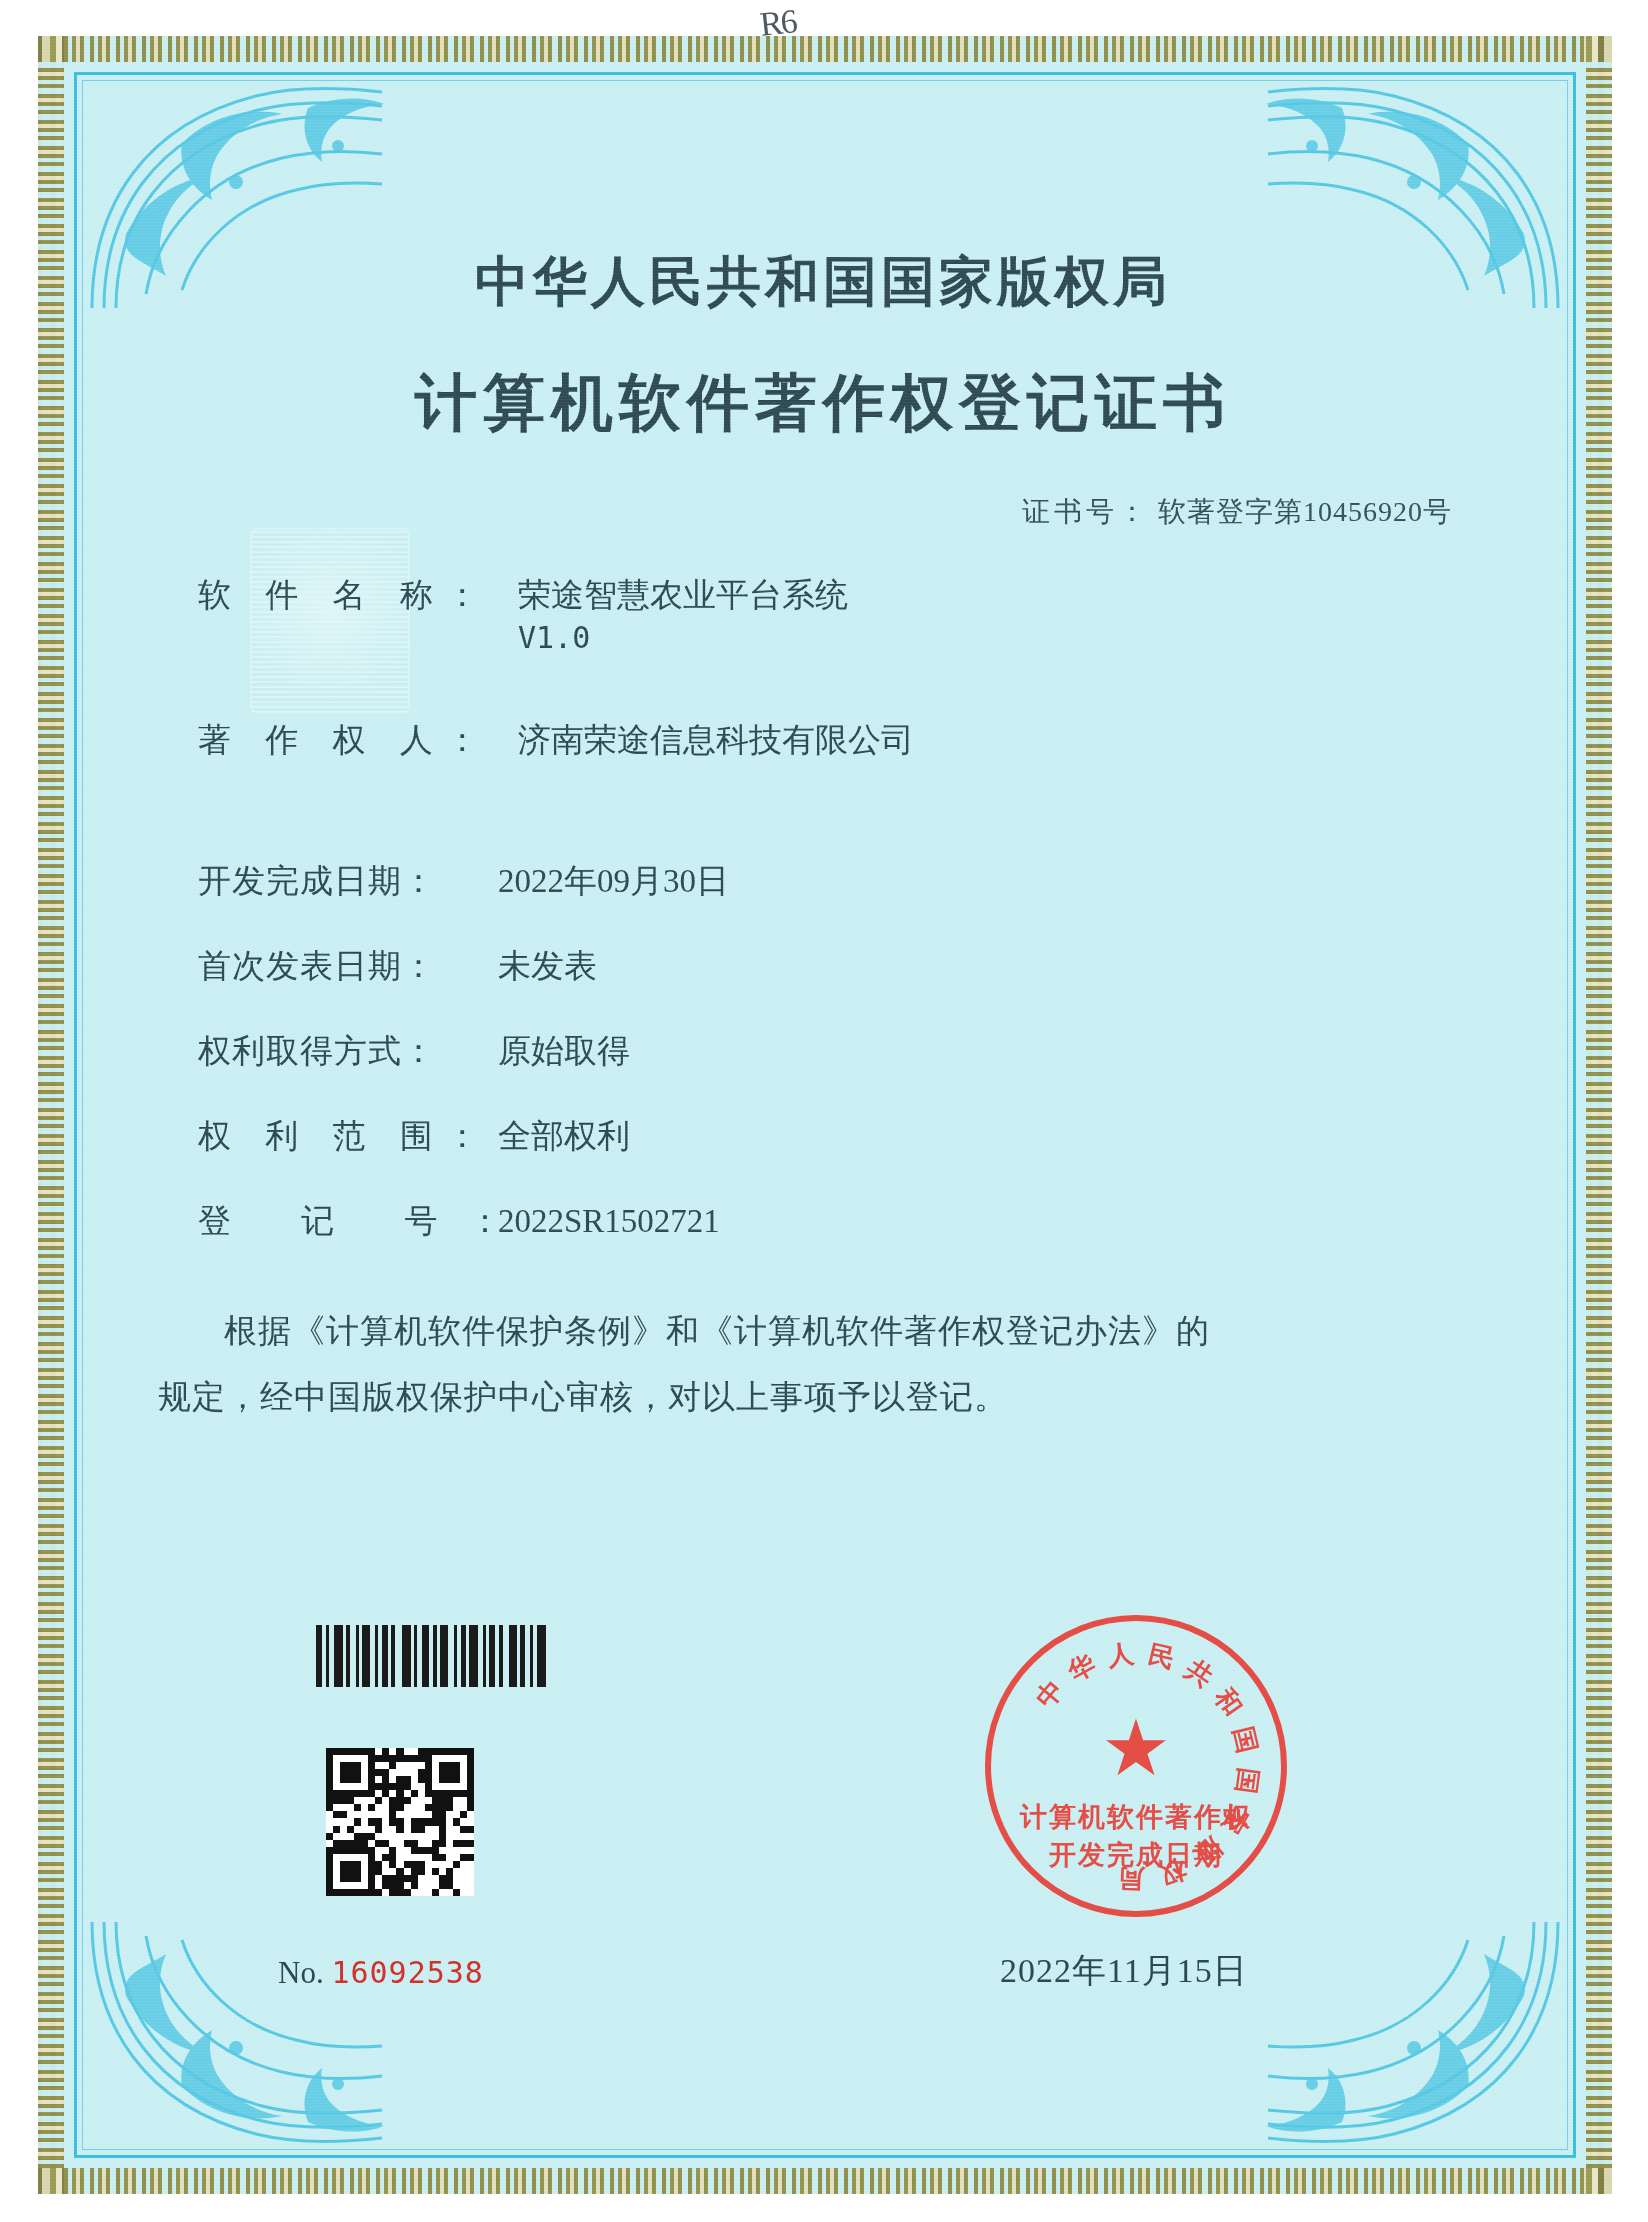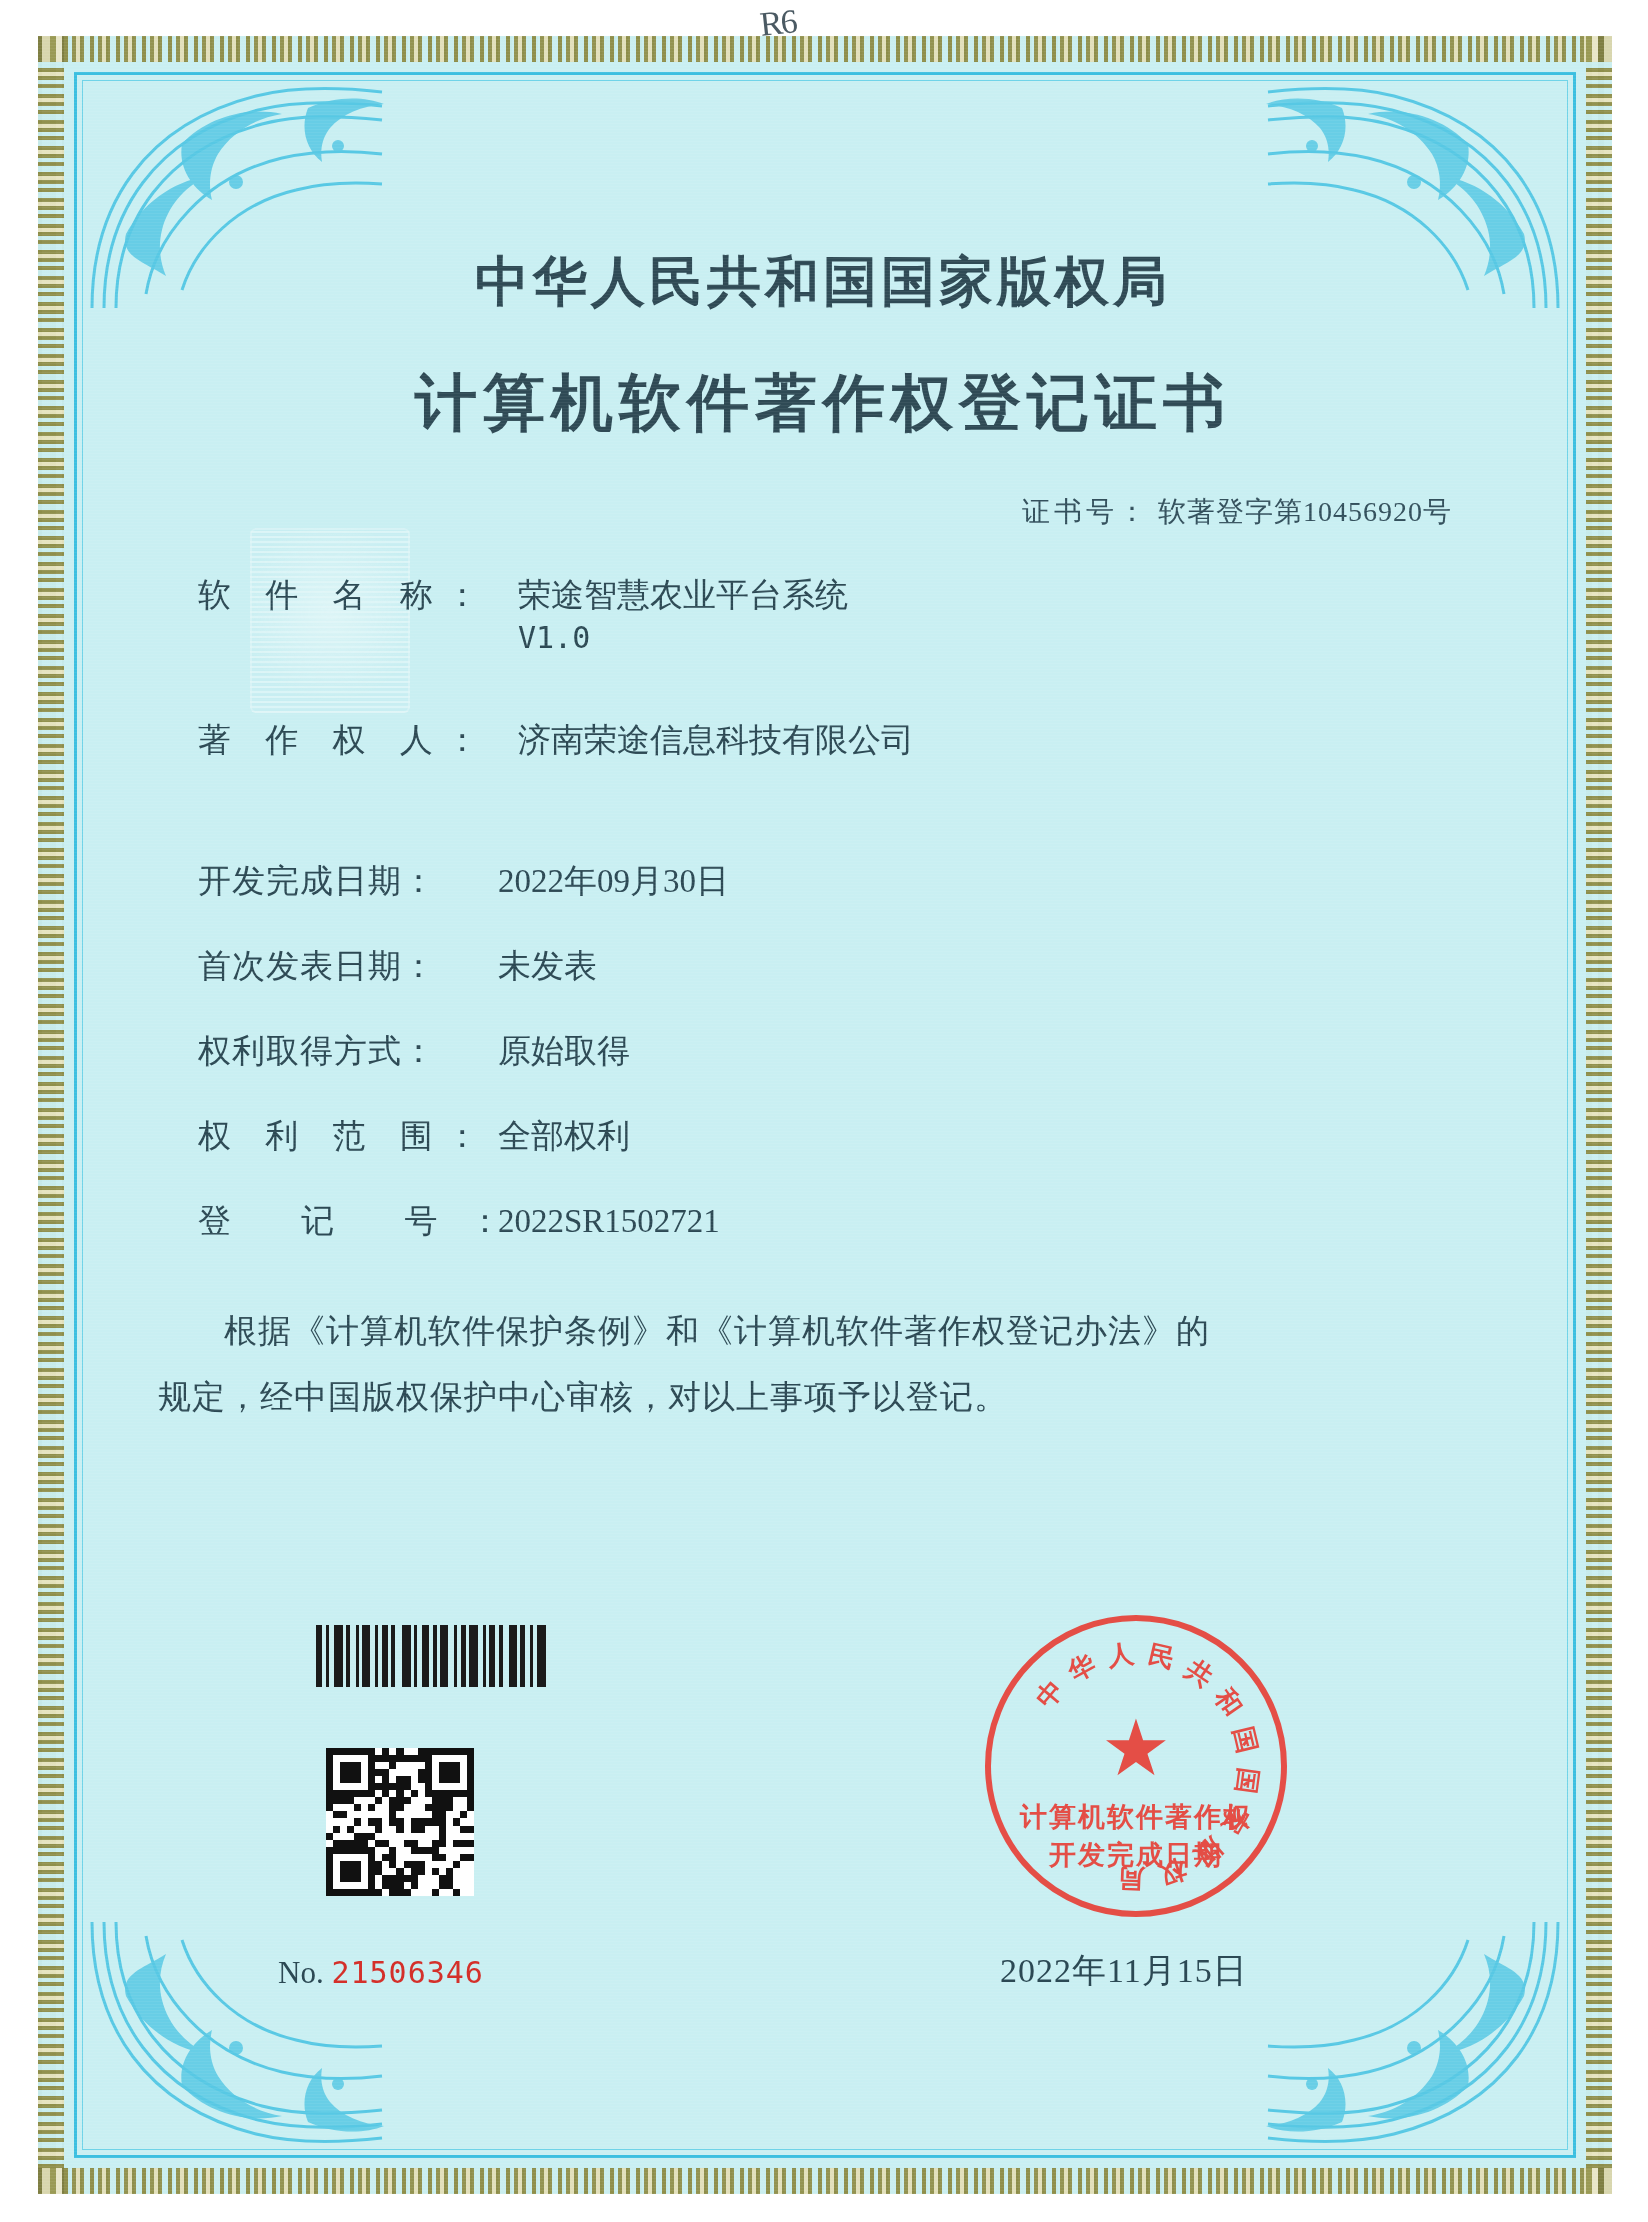--- a/index.html
+++ b/index.html
@@ -985,17 +985,17 @@
         <span class="arc-char" style="transform: rotate(70.9091deg) translate(112px) rotate(90deg) translate(-50%, -50%);">权</span>
         <span class="arc-char" style="transform: rotate(92deg) translate(112px) rotate(90deg) translate(-50%, -50%);">局</span>
       </div>
     <div class="star">★</div>
     <div class="l1">计算机软件著作权</div>
     <div class="l2">开发完成日期</div>
   </div>
 
   <div class="footer-no">
     <span>No.</span>
-    <span class="num">21506346</span>
+    <span class="num">16092538</span>
   </div>
   <div class="footer-date">2022年11月15日</div>
 
 </div>
 
 </body></html>

